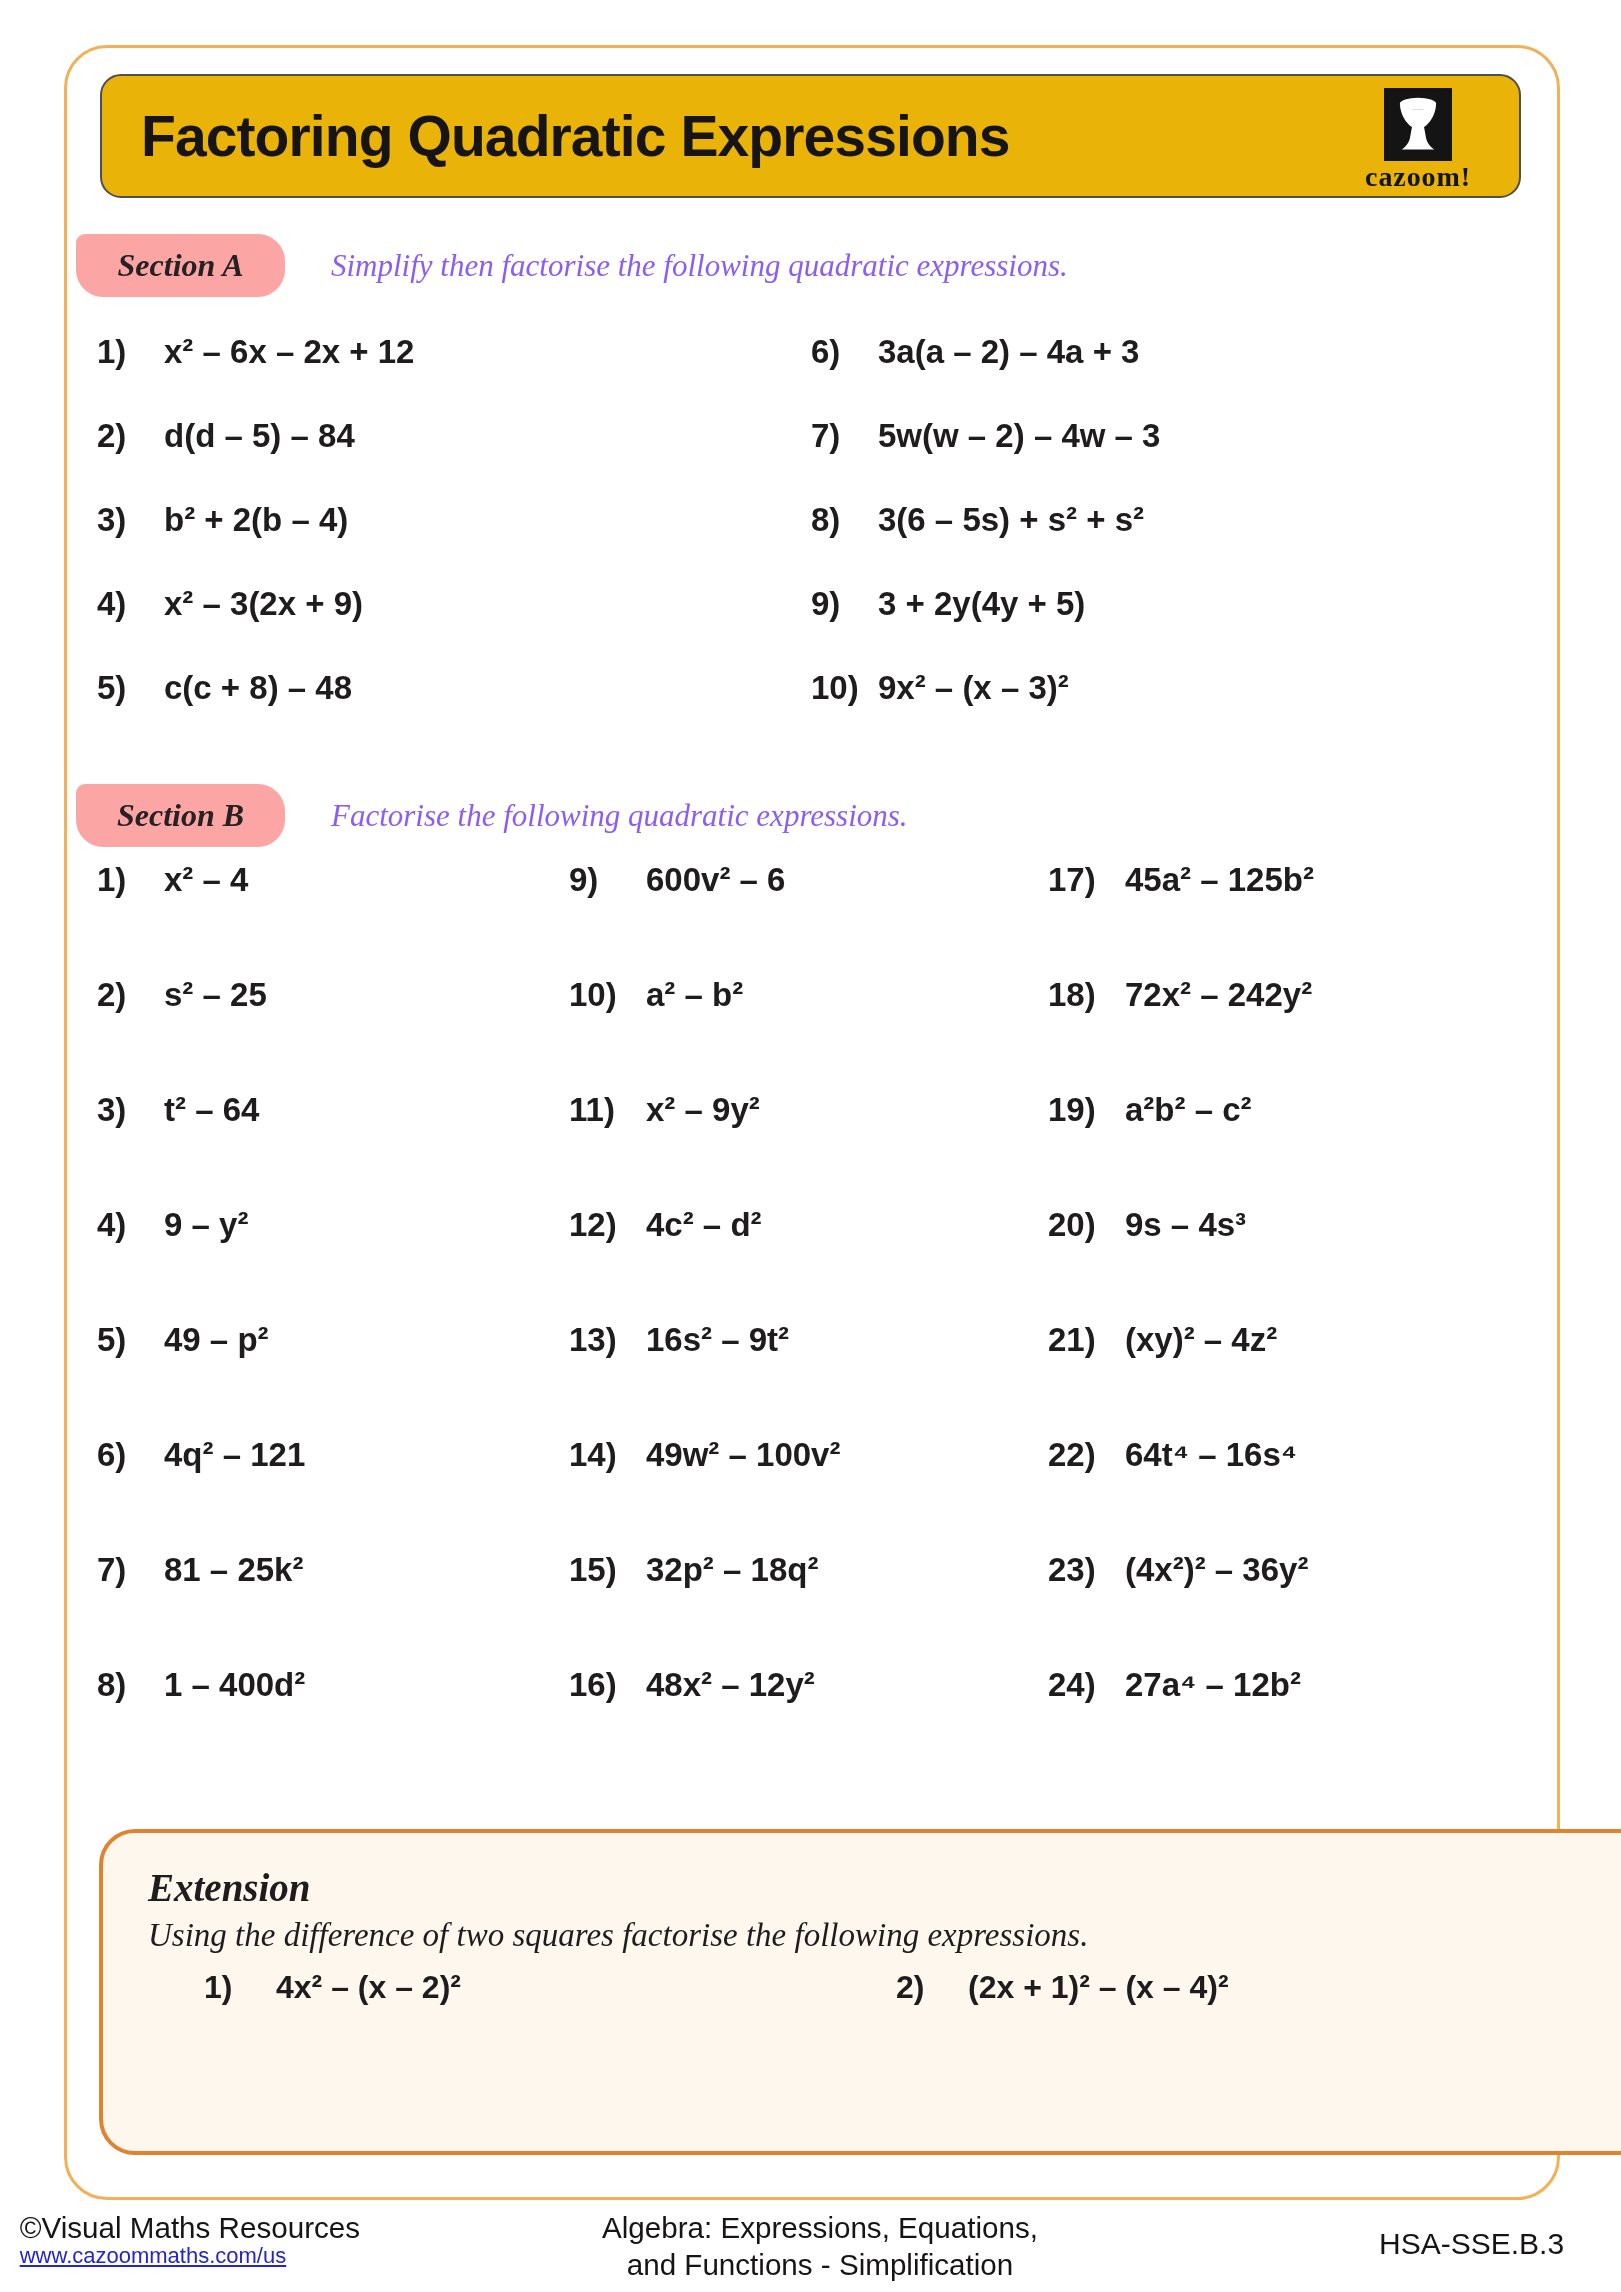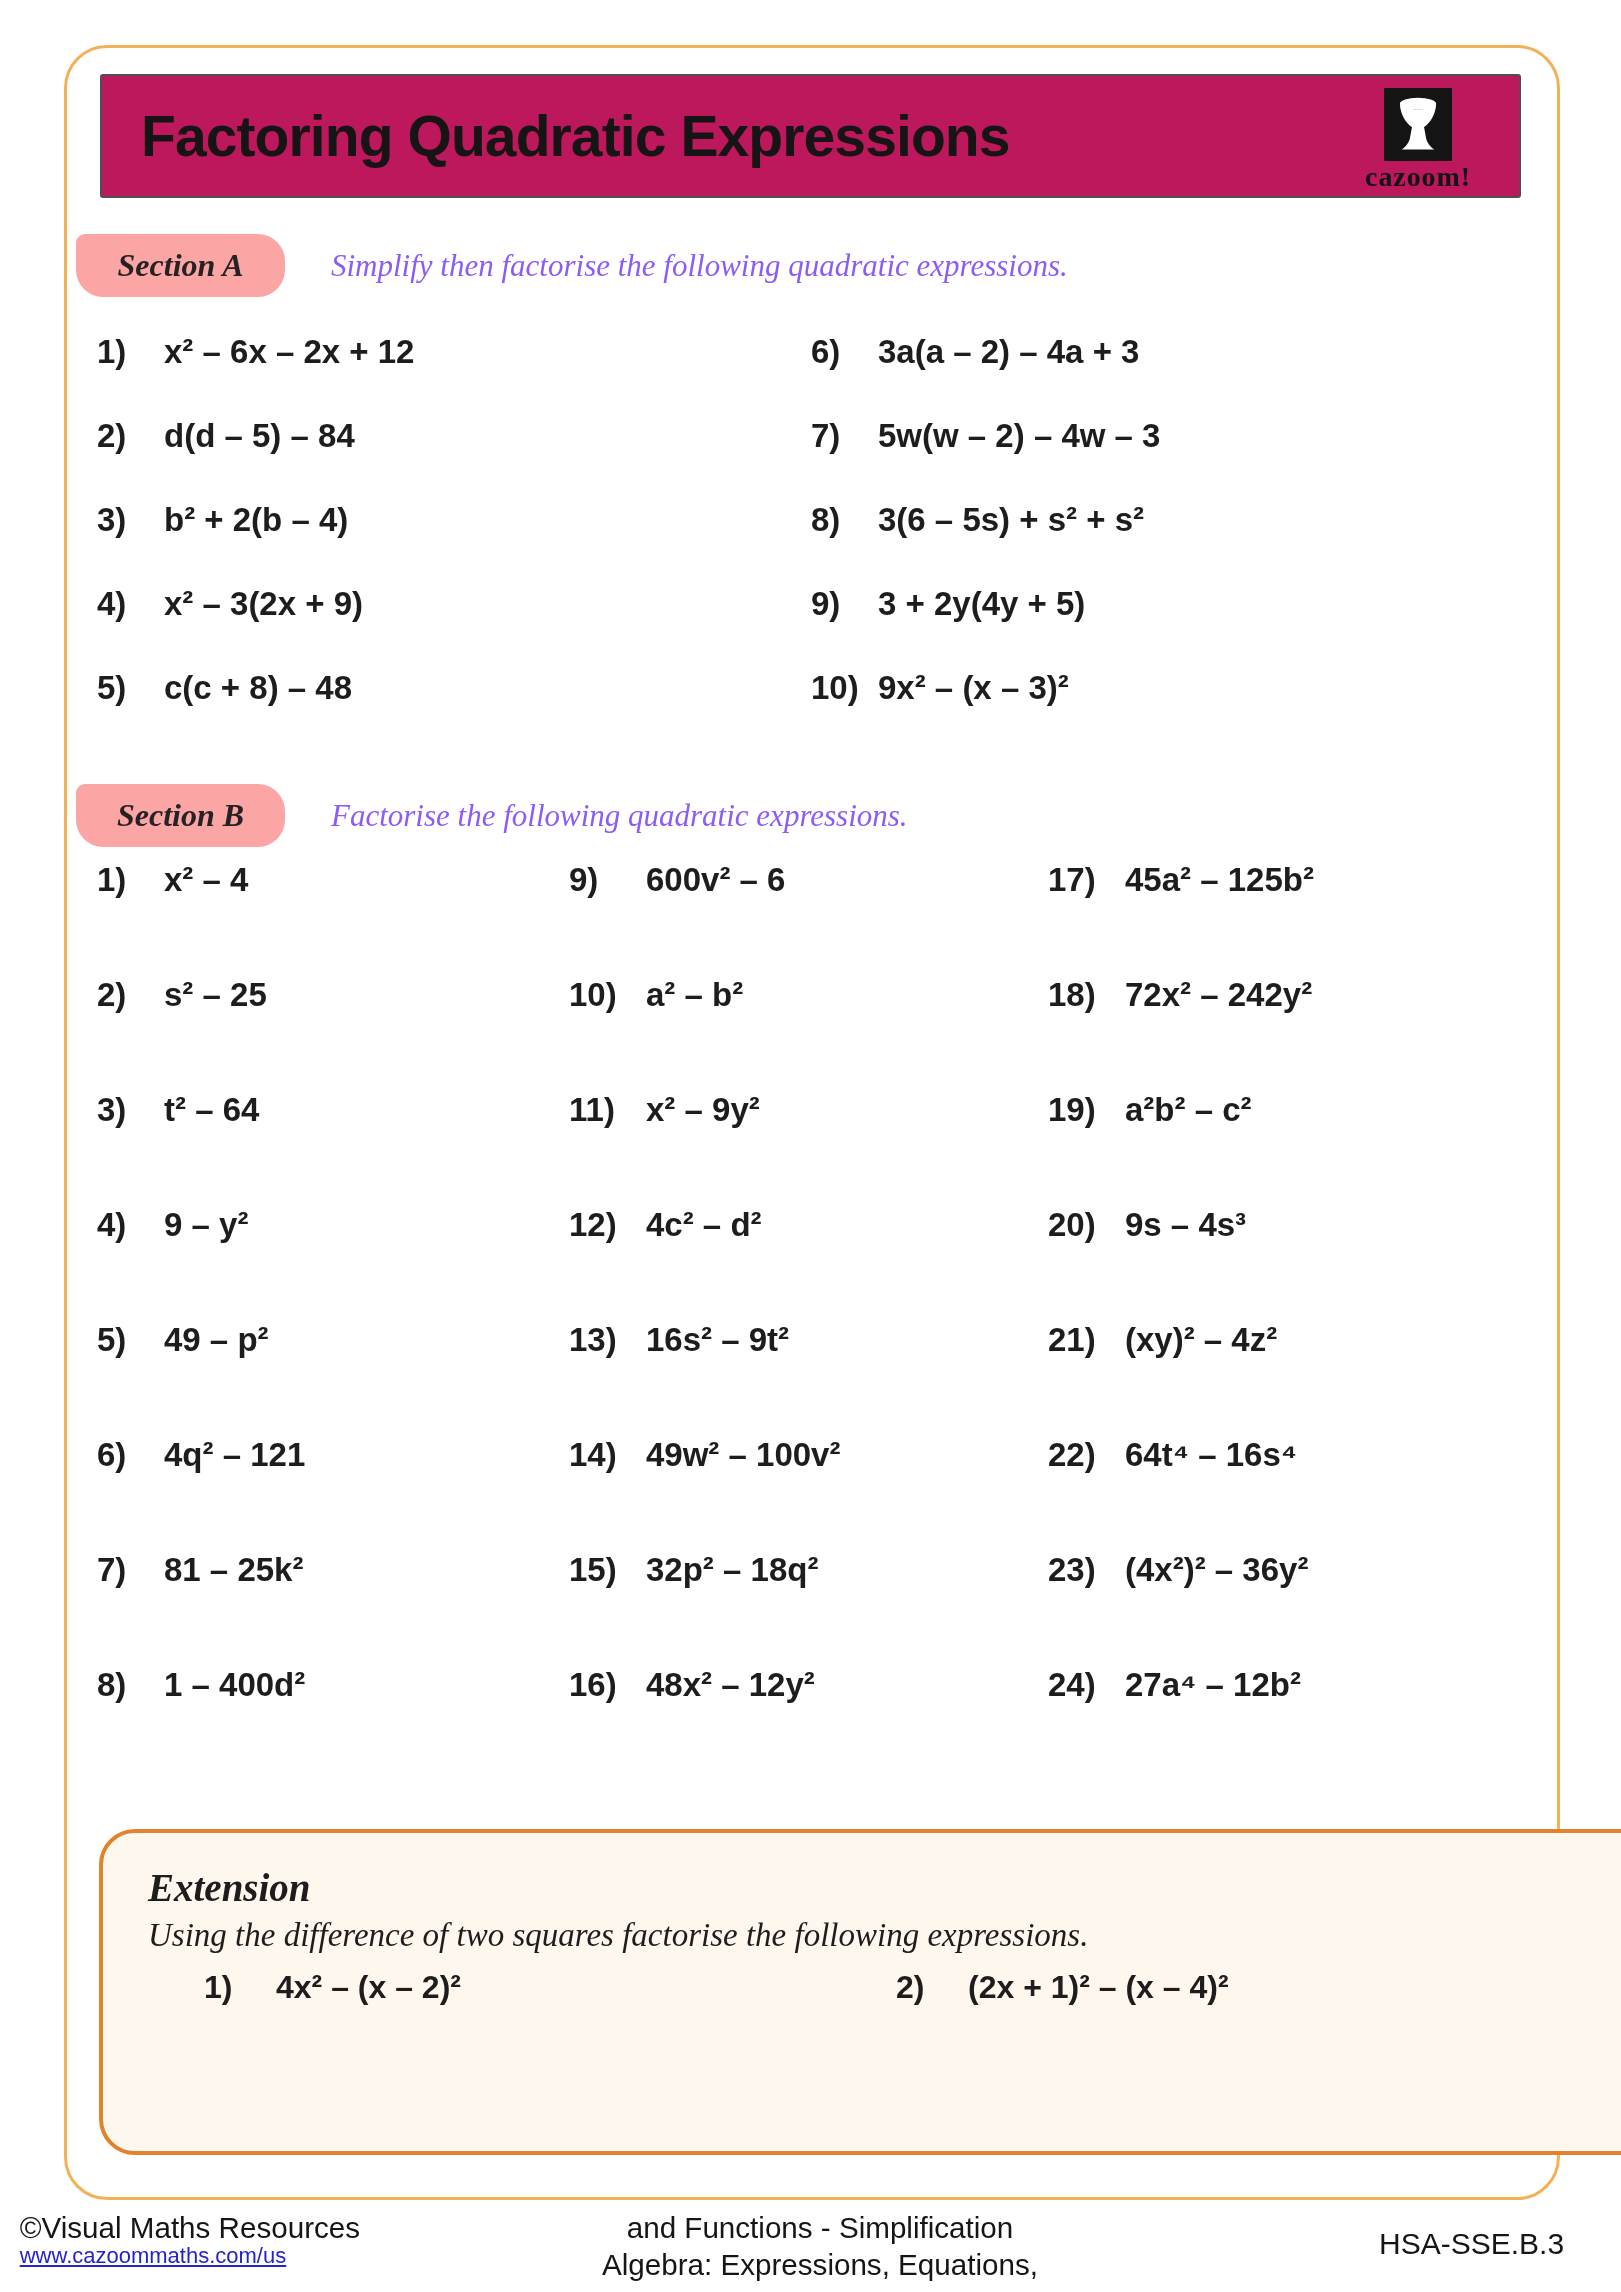--- a/index.html
+++ b/index.html
@@ -10,21 +10,21 @@
   }
   .abs{position:absolute;}
   
   .outer-border{
     left:64px;top:45px;width:1490px;height:2149px;
     border:3.6px solid #f2b158;border-radius:43px;background:transparent;
   }
   
   .title-box{
     left:100px;top:74px;width:1421px;height:124px;box-sizing:border-box;
-    background:#be185d;border:2.7px solid #4f4f51;border-radius:3px;padding-left:16px;
+    background:#eab308;border:2.7px solid #4f4f51;border-radius:21px;padding-left:16px;
   }
   .page-title{
     position:absolute;left:39px;top:50%;transform:translateY(-50%);
     margin:0;font-size:57px;font-weight:bold;letter-spacing:-0.9px;color:#161414;
     white-space:nowrap;
   }
   .logo{position:absolute;right:34px;top:11.6px;width:134px;text-align:center;}
   .logo-square{width:68px;height:73px;background:#141414;margin:0 auto;display:flex;align-items:center;justify-content:center;}
   .logo-text{font-family:"Liberation Serif","DejaVu Serif",serif;font-weight:bold;font-size:28px;color:#141414;margin-top:0.9px;letter-spacing:0.9px;}
   
@@ -285,17 +285,17 @@
 <div class="abs ext-prob" style="left:896px;top:1967px;">
   <span class="num">2)</span>
   <span class="expr">(2x + 1)² – (x – 4)²</span>
 </div>
 
 <div class="abs footer-text" style="left:19.7px;top:2209px;">©Visual Maths Resources</div>
 <div class="abs" style="left:19.7px;top:2243px;">
   <a href="#" class="f-link">www.cazoommaths.com/us</a>
 </div>
 <div class="abs footer-text f-center" style="left:587px;top:2209px;">
+  <div>Algebra: Expressions, Equations,</div>
   <div>and Functions - Simplification</div>
-  <div>Algebra: Expressions, Equations,</div>
 </div>
 <div class="abs footer-text f-code" style="left:1379px;top:2225px;">HSA-SSE.B.3</div>
 
 
 </body></html>

